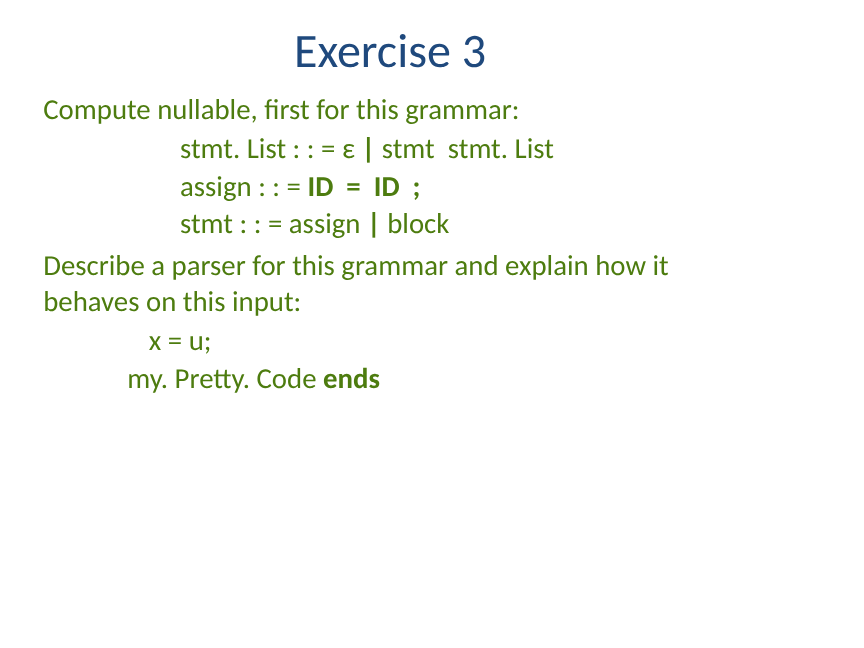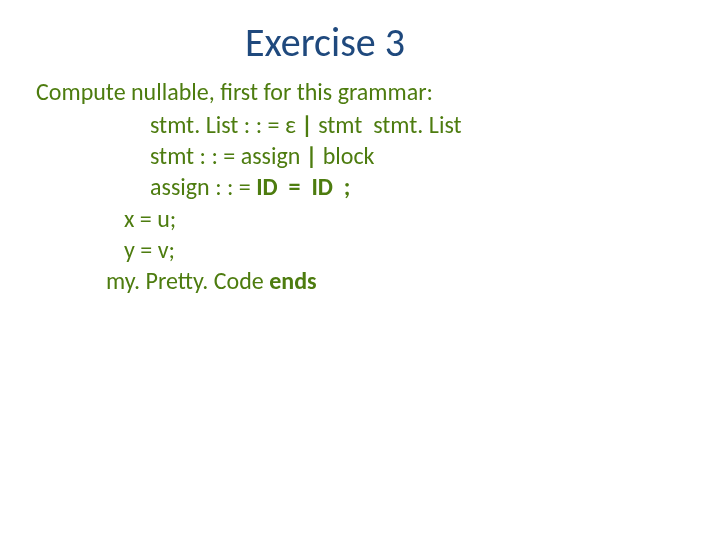--- a/index.html
+++ b/index.html
@@ -62,43 +62,41 @@
     <div class="rules">
       <div>
         <span>stmt. List</span>
         <span>: : =</span>
         <span>ε</span>
         <span class="b">|</span>
         <span>stmt</span>&nbsp;
         <span>stmt. List</span>
       </div>
       <div>
-        <span>stmt</span>
-        <span>: : =</span>
-        <span>assign</span>
-        <span class="b">|</span>
-        <span>block</span>
-      </div>
-      <div>
         <span>assign</span>
         <span>: : =</span>
         <span class="b">ID</span>&nbsp;
         <span class="b">=</span>&nbsp;
         <span class="b">ID</span>&nbsp;
         <span class="b">;</span>
       </div>
+      <div>
+        <span>stmt</span>
+        <span>: : =</span>
+        <span>assign</span>
+        <span class="b">|</span>
+        <span>block</span>
+      </div>
     </div>
 
+    <div class="follow">Describe a parser for this grammar and explain how it behaves on this input:</div>
 
     <div class="code">
       <div style="padding-left:18px;">
         <span>x = u;</span>
-      </div>
-      <div style="padding-left:18px;">
-        <span>y = v;</span>
       </div>
       <div>
         <span>my. Pretty. Code</span>
         <span class="b">ends</span>
       </div>
     </div>
   </div>
 </div>
 
 </body></html>

